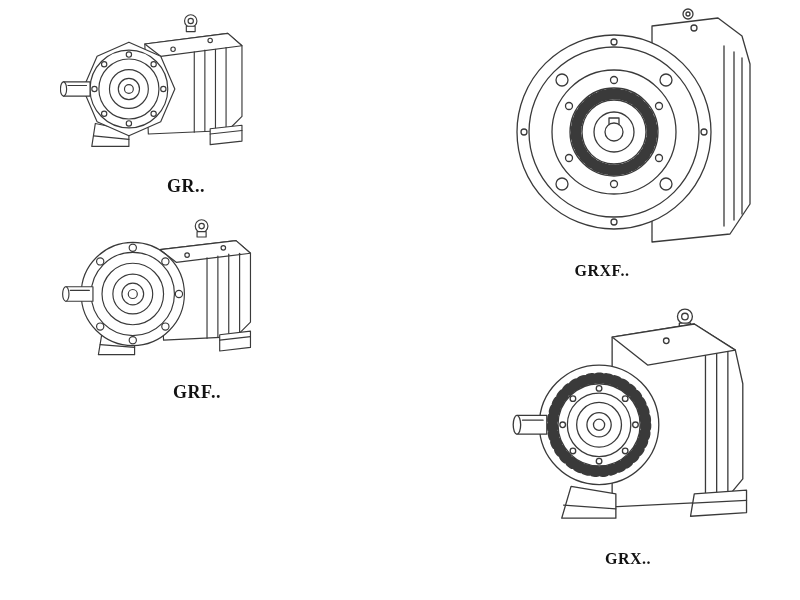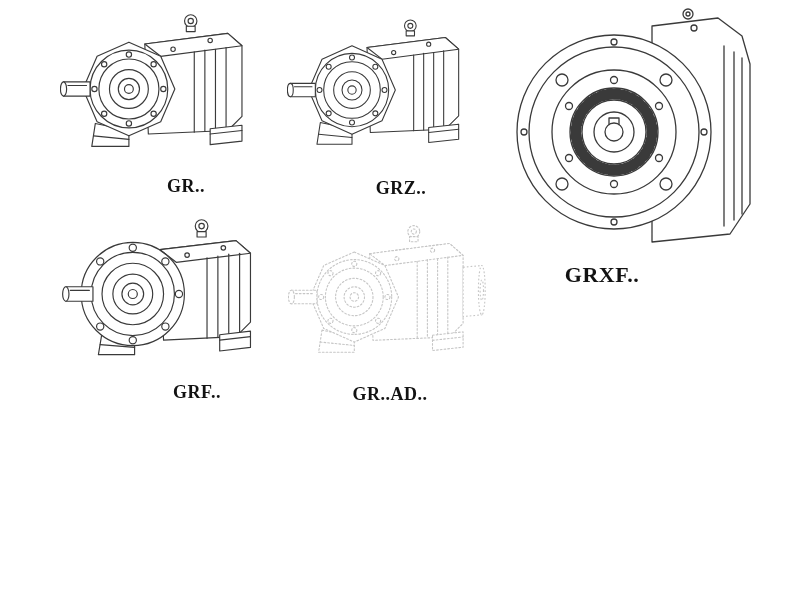--- a/index.html
+++ b/index.html
@@ -3,21 +3,21 @@
 <meta charset="utf-8">
 <style>
   html,body{margin:0;padding:0;background:#ffffff;}
   .canvas{position:relative;width:800px;height:600px;background:#fff;overflow:hidden;
           font-family:"Liberation Serif", serif;}
   .cell{position:absolute;margin:0;display:flex;flex-direction:column;align-items:center;}
   .drawing{display:block;color:#3a3a3a;}
   .drawing.ghost{color:#c6c6c6;stroke-dasharray:2 2.4;}
   .cap{font-weight:700;font-size:18px;color:#121212;letter-spacing:.5px;margin-top:2px;
        white-space:nowrap;position:relative;}
-  .cap.big{font-size:22px;}
+  .cap.big{font-size:16px;}
   .defs{position:absolute;width:0;height:0;overflow:hidden;}
 </style>
 </head>
 <body>
 
 <div class="canvas">
 
   <svg class="defs" aria-hidden="true">
     <defs>
 
@@ -168,49 +168,38 @@
     </defs>
   </svg>
 
   <figure class="cell" style="left:60px;top:4px;width:212px">
     <svg class="drawing" width="212" height="170" viewBox="0 0 240 190">
         <use href="#gbx-iso"></use>
       </svg>
     <figcaption class="cap" style="left:20px">GR..</figcaption>
   </figure>
 
-  <figure class="cell" style="left:287px;top:4px;width:200px">
-    <svg class="drawing" width="200" height="172" viewBox="0 0 240 190">
-        <use href="#gbx-iso"></use>
-      </svg>
-    <figcaption class="cap" style="left:14px">GRZ..</figcaption>
-  </figure>
 
   <figure class="cell" style="left:498px;top:0;width:288px">
     <svg class="drawing" width="286" height="260" viewBox="0 0 280 260">
         <use href="#gbx-front"></use>
       </svg>
     <figcaption class="cap big" style="left:-40px">GRXF..</figcaption>
   </figure>
 
   <figure class="cell" style="left:58px;top:208px;width:222px">
     <svg class="drawing" width="220" height="172" viewBox="0 0 240 190">
         <use href="#gbx-flange-iso"></use>
       </svg>
     <figcaption class="cap" style="left:28px">GRF..</figcaption>
   </figure>
 
-  <figure class="cell" style="left:288px;top:212px;width:204px">
-    <svg class="drawing ghost" width="204" height="170" viewBox="0 0 240 190">
-      <use href="#gbx-iso"></use>
-      <g stroke="currentColor" fill="none" stroke-width="1.3">
-        <path d="M206,60 L228,58 L228,116 L206,118 Z" fill="#fff"></path>
-        <ellipse cx="228" cy="87" rx="4" ry="29" fill="#fff"></ellipse>
-        <ellipse cx="228" cy="87" rx="2" ry="12"></ellipse>
-      </g>
-    </svg>
-    <figcaption class="cap">GR..AD..</figcaption>
-  </figure>
-
-
-
+
+
+
+  <figure class="cell" style="left:498px;top:296px;width:288px">
+    <svg class="drawing" width="288" height="252" viewBox="0 0 300 270">
+        <use href="#gbx-big"></use>
+      </svg>
+    <figcaption class="cap big" style="left:-14px">GRX..</figcaption>
+  </figure>
 
 </div>
 
 </body></html>

